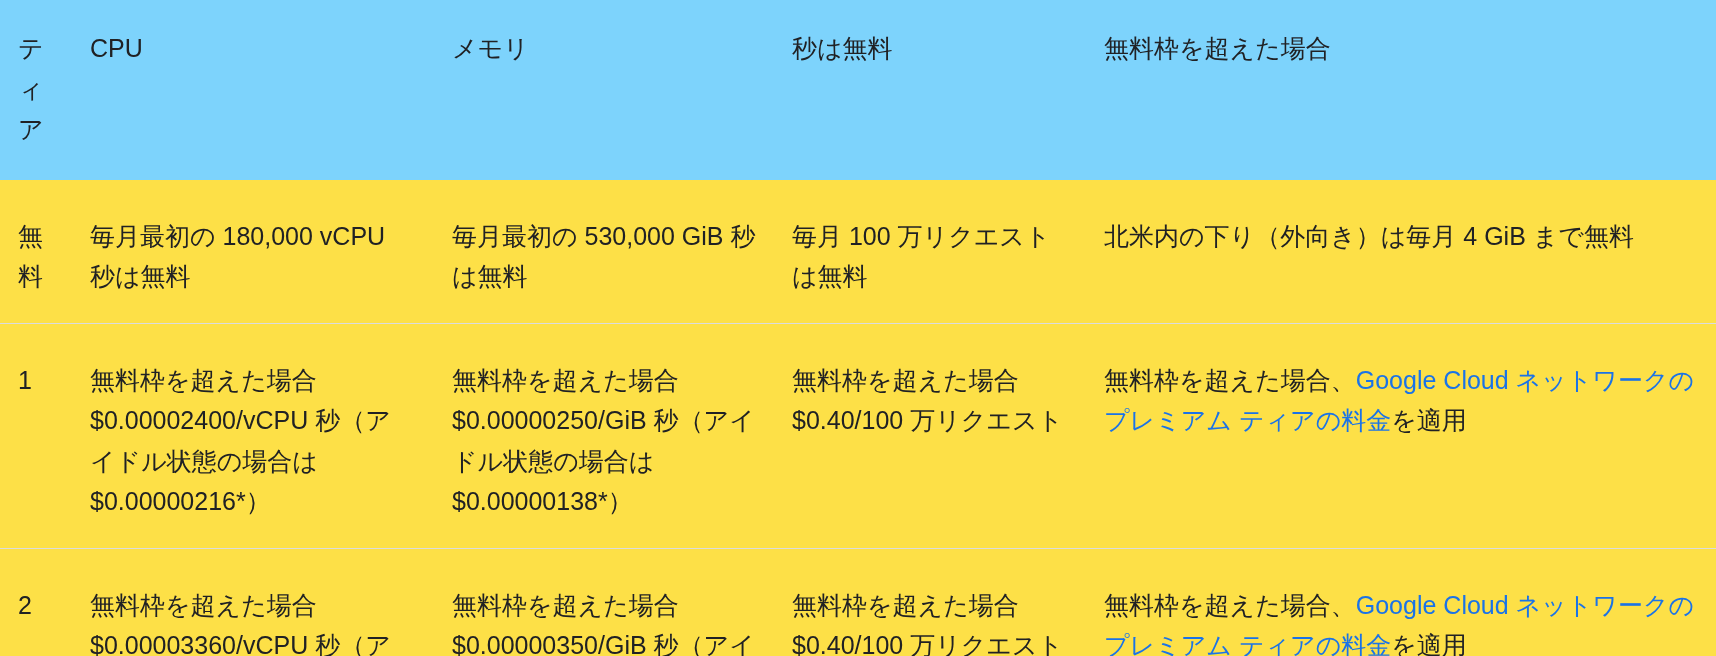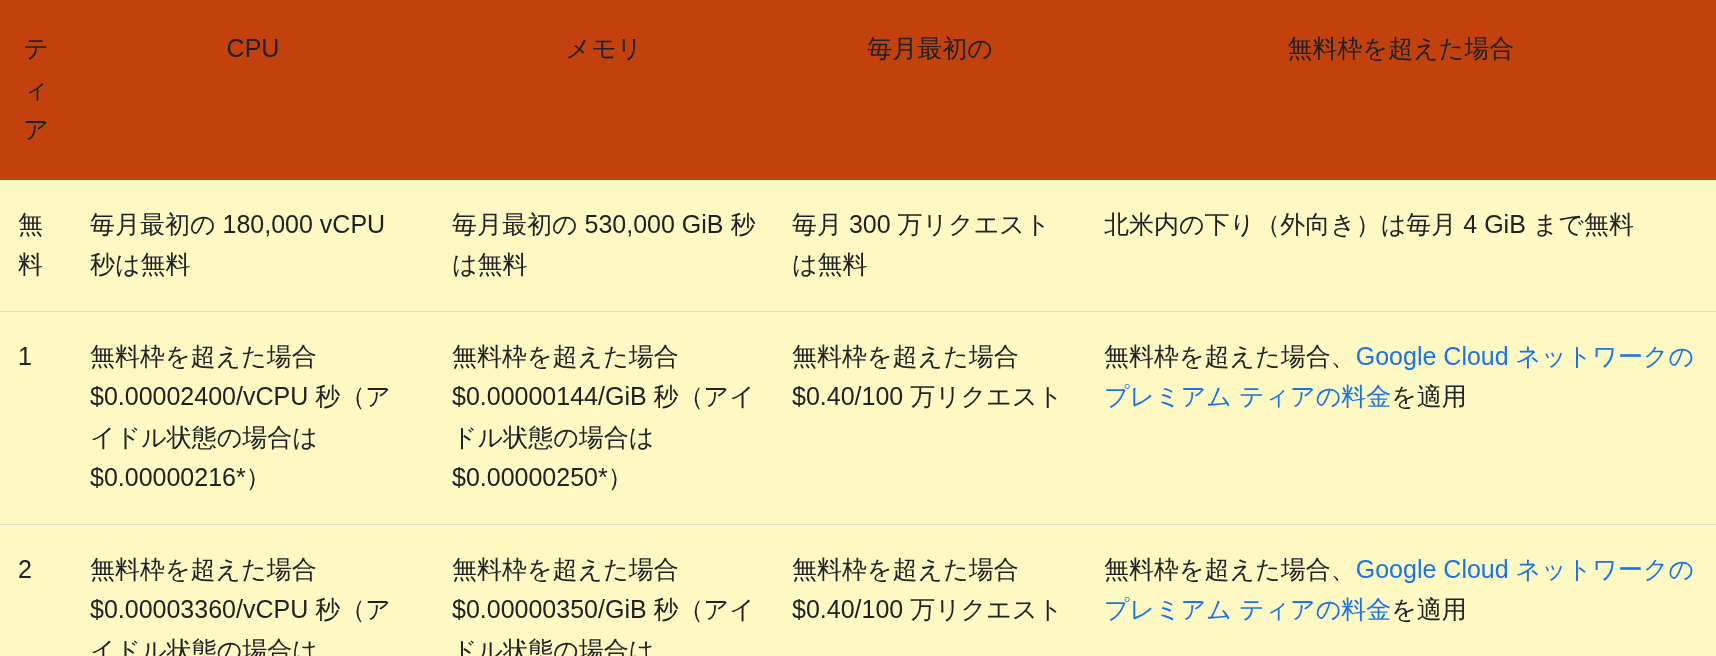--- a/index.html
+++ b/index.html
@@ -24,36 +24,36 @@
 
   table.pricing-table {
     border-collapse: collapse;
     width: 1716px;
     table-layout: fixed;
     font-size: 25px;
     line-height: 1.62;
   }
 
   table.pricing-table thead th {
-    background: #c2410c;
-    text-align: center;
+    background: #7dd3fc;
+    text-align: left;
     vertical-align: top;
     font-weight: 400;
     color: #202124;
     padding: 28px 18px 30px 18px;
     border: 0;
   }
 
   table.pricing-table tbody td {
     vertical-align: top;
     text-align: left;
-    padding: 24px 18px 26px 18px;
+    padding: 36px 18px 26px 18px;
     border-top: 1px solid #dadce0;
     border-bottom: 0;
-    background: #fef9c3;
+    background: #fde047;
     color: #202124;
   }
 
   table.pricing-table tbody tr:first-child td {
     border-top: 0;
   }
 
   table.pricing-table tbody tr:last-child td {
     border-bottom: 1px solid #dadce0;
   }
@@ -102,56 +102,56 @@
         <th>
           <span class="cell-text">ティア</span>
         </th>
         <th>
           <span class="cell-text">CPU</span>
         </th>
         <th>
           <span class="cell-text">メモリ</span>
         </th>
         <th>
-          <span class="cell-text">毎月最初の</span>
+          <span class="cell-text">秒は無料</span>
         </th>
         <th>
           <span class="cell-text">無料枠を超えた場合</span>
         </th>
       </tr>
     </thead>
     <tbody>
 
       <tr>
         <td>
           <span class="tier-label">無料</span>
         </td>
         <td>
           <span class="cell-text">毎月最初の 180,000 vCPU 秒は無料</span>
         </td>
         <td>
           <span class="cell-text">毎月最初の 530,000 GiB 秒は無料</span>
         </td>
         <td>
-          <span class="cell-text">毎月 300 万リクエストは無料</span>
+          <span class="cell-text">毎月 100 万リクエストは無料</span>
         </td>
         <td class="net-cell">
           <span class="cell-text">北米内の下り（外向き）は毎月 4 GiB まで無料</span><a class="inline-link" href="#"></a><span class="cell-text"></span>
         </td>
       </tr>
 
       <tr>
         <td>
           <span class="tier-label">1</span>
         </td>
         <td>
           <span class="cell-text">無料枠を超えた場合 $0.00002400/vCPU 秒（アイドル状態の場合は $0.00000216*）</span>
         </td>
         <td>
-          <span class="cell-text">無料枠を超えた場合 $0.00000144/GiB 秒（アイドル状態の場合は $0.00000250*）</span>
+          <span class="cell-text">無料枠を超えた場合 $0.00000250/GiB 秒（アイドル状態の場合は $0.00000138*）</span>
         </td>
         <td>
           <span class="cell-text">無料枠を超えた場合 $0.40/100 万リクエスト</span>
         </td>
         <td class="net-cell">
           <span class="cell-text">無料枠を超えた場合、</span><a class="inline-link" href="#">Google Cloud ネットワークのプレミアム ティアの料金</a><span class="cell-text">を適用</span>
         </td>
       </tr>
 
       <tr>

